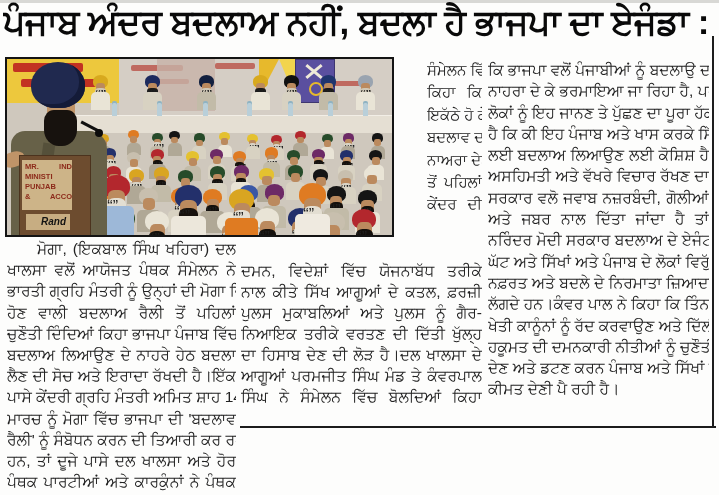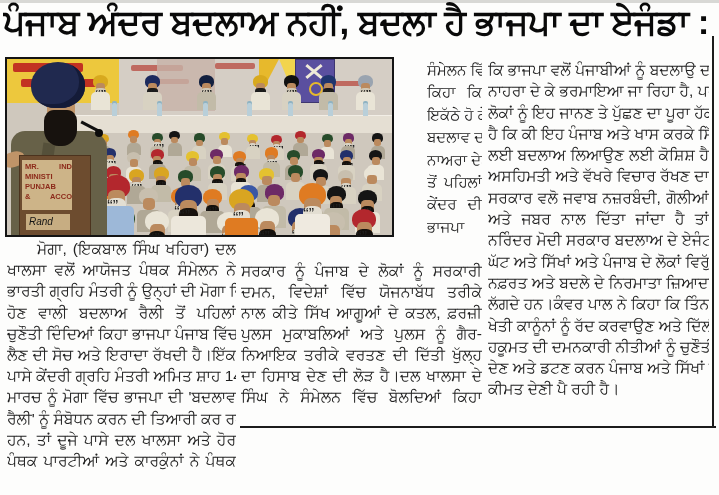--- a/index.html
+++ b/index.html
@@ -42,21 +42,21 @@
   .spk-sash{left:30px;top:84px;width:12px;height:92px;background:#55503a;transform:rotate(8deg);}
   .spk-turban{left:24px;top:3px;width:54px;height:46px;background:#20294f;border-radius:50% 50% 46% 46%;box-shadow:inset -6px -4px 0 #141b38;}
   .spk-face{left:40px;top:36px;width:28px;height:27px;background:#c09468;border-radius:38%;}
   .spk-beard{left:37px;top:51px;width:33px;height:36px;background:#17120e;border-radius:30% 30% 45% 45%;}
   .spk-hand{left:-5px;top:93px;width:23px;height:15px;background:#c09468;border-radius:45%;transform:rotate(-18deg);}
   .mic-stem{left:73px;top:66px;width:20px;height:3px;background:#101010;transform:rotate(28deg);}
   .mic-head{left:88px;top:70px;width:8px;height:8px;background:#0c0c0c;border-radius:50%;}
   .podium{left:12px;top:96px;width:70px;height:80px;background:#6d4c2f;border:1px solid #4c3category:none;border:1px solid #4c331e;}
   .podium-poster{left:2px;top:4px;width:50px;height:50px;background:#cdb488;padding:2px 0 0 3px;box-sizing:border-box;}
   .podium-poster div{position:static;font-size:7.5px;line-height:10px;font-weight:bold;color:#8c2a1a;white-space:nowrap;}
-  .podium-footer{left:6px;top:58px;width:44px;height:16px;background:#c7ad82;color:#131313;font-size:10px;font-weight:normal;font-style:italic;line-height:16px;padding-left:3px;box-sizing:border-box;}
+  .podium-footer{left:6px;top:58px;width:44px;height:16px;background:#c7ad82;color:#131313;font-size:10px;font-weight:bold;font-style:italic;line-height:16px;padding-left:15px;box-sizing:border-box;}
   
   .col{position:absolute;overflow:hidden;}
   .tline{
     text-align:justify;text-align-last:justify;white-space:nowrap;overflow:hidden;
     color:#222;
   }
   .tline.lastline{text-align-last:left;}
   .tline.indent{padding-left:30px;box-sizing:border-box;}
   #col1{left:7px;top:238px;width:229px;font-size:15.5px;}
   #col1 .tline{height:21.2px;line-height:21.2px;}
@@ -505,44 +505,44 @@
       <div class="podium-footer">Rand</div>
     </div>
   </div>
 
   <div id="col1" class="col">
       <div class="tline indent">ਮੋਗਾ, (ਇਕਬਾਲ ਸਿੰਘ ਖਹਿਰਾ) ਦਲ</div>
       <div class="tline">ਖਾਲਸਾ ਵਲੋਂ ਆਯੋਜਤ ਪੰਥਕ ਸੰਮੇਲਨ ਨੇ</div>
       <div class="tline">ਭਾਰਤੀ ਗ੍ਰਹਿ ਮੰਤਰੀ ਨੂੰ ਉਨ੍ਹਾਂ ਦੀ ਮੋਗਾ ਵਿੱਚ</div>
       <div class="tline">ਹੋਣ ਵਾਲੀ ਬਦਲਾਅ ਰੈਲੀ ਤੋਂ ਪਹਿਲਾਂ</div>
       <div class="tline">ਚੁਣੌਤੀ ਦਿੰਦਿਆਂ ਕਿਹਾ ਭਾਜਪਾ ਪੰਜਾਬ ਵਿੱਚ</div>
+      <div class="tline">ਬਦਲਾਅ ਲਿਆਉਣ ਦੇ ਨਾਹਰੇ ਹੇਠ ਬਦਲਾ</div>
       <div class="tline">ਲੈਣ ਦੀ ਸੋਚ ਅਤੇ ਇਰਾਦਾ ਰੱਖਦੀ ਹੈ।ਇੱਕ</div>
       <div class="tline">ਪਾਸੇ ਕੇਂਦਰੀ ਗ੍ਰਹਿ ਮੰਤਰੀ ਅਮਿਤ ਸ਼ਾਹ 14</div>
       <div class="tline">ਮਾਰਚ ਨੂੰ ਮੋਗਾ ਵਿੱਚ ਭਾਜਪਾ ਦੀ 'ਬਦਲਾਵ</div>
       <div class="tline">ਰੈਲੀ' ਨੂੰ ਸੰਬੋਧਨ ਕਰਨ ਦੀ ਤਿਆਰੀ ਕਰ ਰਹੇ</div>
       <div class="tline">ਹਨ, ਤਾਂ ਦੂਜੇ ਪਾਸੇ ਦਲ ਖਾਲਸਾ ਅਤੇ ਹੋਰ</div>
       <div class="tline">ਪੰਥਕ ਪਾਰਟੀਆਂ ਅਤੇ ਕਾਰਕੁੰਨਾਂ ਨੇ ਪੰਥਕ</div>
     </div>
   <div id="col2top" class="col">
       <div class="tline">ਸੰਮੇਲਨ ਵਿੱਚ</div>
       <div class="tline">ਕਿਹਾ ਕਿ</div>
       <div class="tline">ਇਕੱਠੇ ਹੋ ਕੇ</div>
       <div class="tline">ਬਦਲਾਵ ਦਾ</div>
       <div class="tline">ਨਾਅਰਾ ਦੇਣ</div>
       <div class="tline">ਤੋਂ ਪਹਿਲਾਂ</div>
       <div class="tline">ਕੇਂਦਰ ਦੀ</div>
-      <div class="tline">ਭਾਜਪਾ</div>
     </div>
   <div id="col2bot" class="col">
-      <div class="tline">ਸਰਕਾਰ ਨੂੰ ਪੰਜਾਬ ਦੇ ਲੋਕਾਂ ਨੂੰ ਸਰਕਾਰੀ</div>
       <div class="tline">ਦਮਨ, ਵਿਦੇਸ਼ਾਂ ਵਿੱਚ ਯੋਜਨਾਬੱਧ ਤਰੀਕੇ</div>
       <div class="tline">ਨਾਲ ਕੀਤੇ ਸਿੱਖ ਆਗੂਆਂ ਦੇ ਕਤਲ, ਫ਼ਰਜ਼ੀ</div>
       <div class="tline">ਪੁਲਸ ਮੁਕਾਬਲਿਆਂ ਅਤੇ ਪੁਲਸ ਨੂੰ ਗੈਰ-</div>
       <div class="tline">ਨਿਆਇਕ ਤਰੀਕੇ ਵਰਤਣ ਦੀ ਦਿੱਤੀ ਖੁੱਲ੍ਹ</div>
       <div class="tline">ਦਾ ਹਿਸਾਬ ਦੇਣ ਦੀ ਲੋੜ ਹੈ।ਦਲ ਖਾਲਸਾ ਦੇ</div>
+      <div class="tline">ਆਗੂਆਂ ਪਰਮਜੀਤ ਸਿੰਘ ਮੰਡ ਤੇ ਕੰਵਰਪਾਲ</div>
       <div class="tline">ਸਿੰਘ ਨੇ ਸੰਮੇਲਨ ਵਿੱਚ ਬੋਲਦਿਆਂ ਕਿਹਾ</div>
     </div>
   <div id="col3" class="col">
       <div class="tline">ਕਿ ਭਾਜਪਾ ਵਲੋਂ ਪੰਜਾਬੀਆਂ ਨੂੰ ਬਦਲਾਉ ਦਾ</div>
       <div class="tline">ਨਾਹਰਾ ਦੇ ਕੇ ਭਰਮਾਇਆ ਜਾ ਰਿਹਾ ਹੈ, ਪਰ</div>
       <div class="tline">ਲੋਕਾਂ ਨੂੰ ਇਹ ਜਾਨਣ ਤੇ ਪੁੱਛਣ ਦਾ ਪੂਰਾ ਹੱਕ</div>
       <div class="tline">ਹੈ ਕਿ ਕੀ ਇਹ ਪੰਜਾਬ ਅਤੇ ਖਾਸ ਕਰਕੇ ਸਿੱਖਾਂ</div>
       <div class="tline">ਲਈ ਬਦਲਾਅ ਲਿਆਉਣ ਲਈ ਕੋਸ਼ਿਸ਼ ਹੈ</div>
       <div class="tline">ਅਸਹਿਮਤੀ ਅਤੇ ਵੱਖਰੇ ਵਿਚਾਰ ਰੱਖਣ ਦਾ</div>
       <div class="tline">ਸਰਕਾਰ ਵਲੋ ਜਵਾਬ ਨਜ਼ਰਬੰਦੀ, ਗੋਲੀਆਂ</div>

